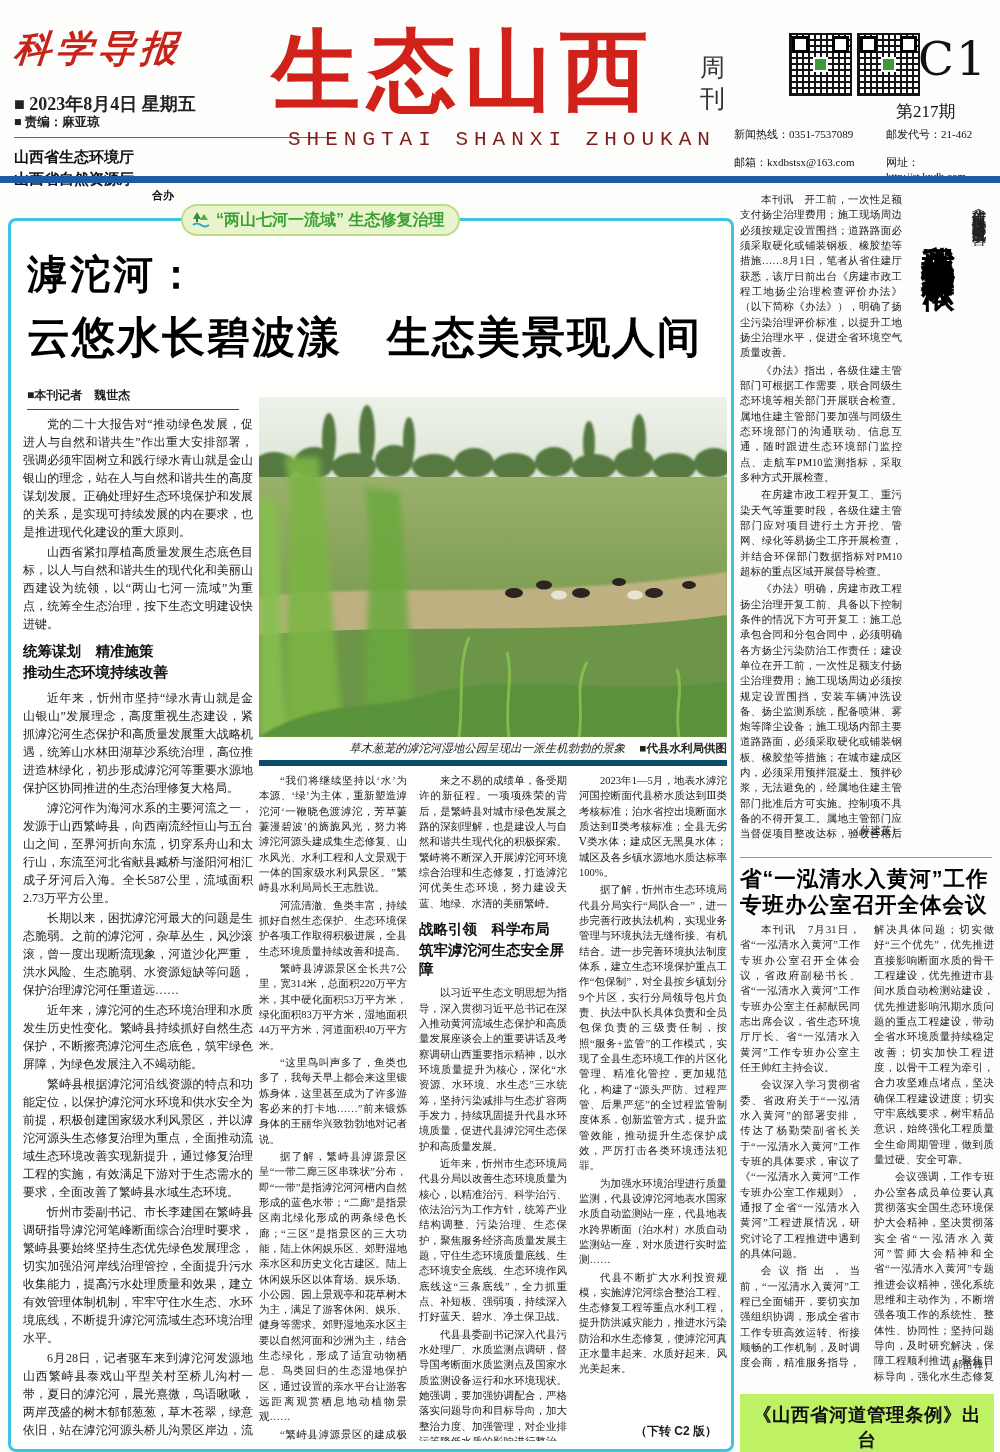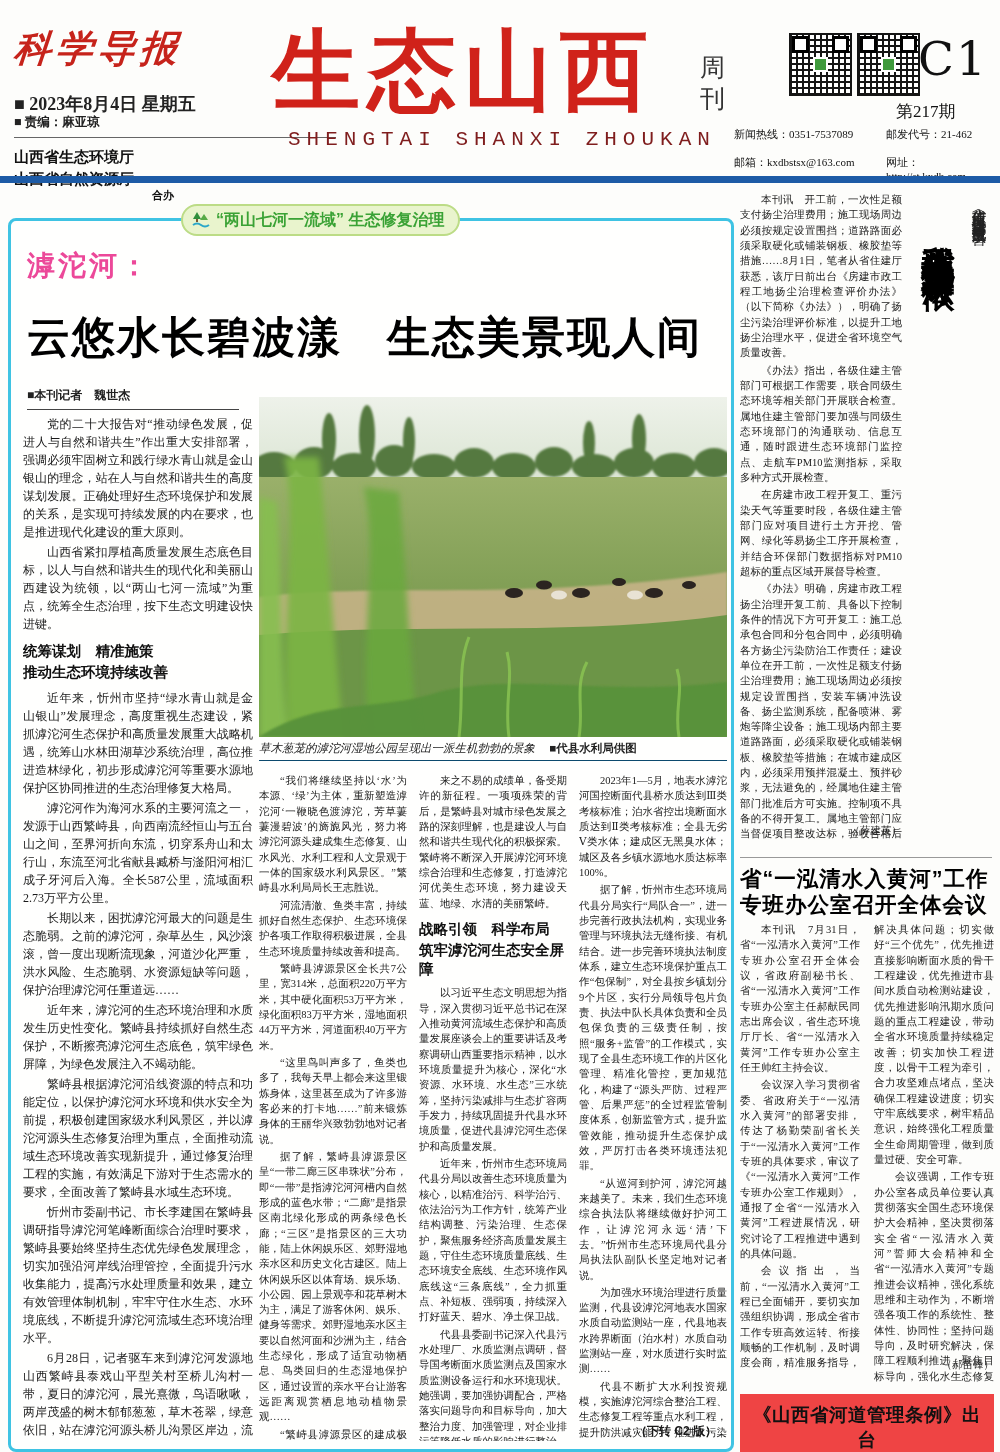--- a/index.html
+++ b/index.html
@@ -42,34 +42,34 @@
       display:grid; grid-template-columns:152px 1fr; row-gap:13px; }
   .blue-bar { position:absolute; left:0; top:176px; width:1000px; height:7px; background:#1d5ba6; }
 
   
   .main-box { position:absolute; left:8px; top:218px; width:726px; height:1234px;
       border:3px solid #3fc3e3; border-radius:8px; background:#fffffe; }
   .badge { position:absolute; left:170px; top:-17px; height:32px; padding:3px 14px 3px 8px;
       background:#e9f4cd; border:2px solid #bcdc86; border-radius:17px;
       display:flex; align-items:center; gap:5px;
       font-family:"Liberation Sans",sans-serif; font-size:16px; font-weight:bold; color:#3aa235; }
-  .headline1 { position:absolute; left:16px; top:26px; font-size:28px; font-weight:900;
-      letter-spacing:3px; color:#ec4899; font-family:Liberation Serif, serif; }
+  .headline1 { position:absolute; left:16px; top:26px; font-size:40px; font-weight:900;
+      letter-spacing:3px; color:#000000; font-family:Liberation Serif, serif; }
   .headline2 { position:absolute; left:16px; top:88px; font-size:43px; font-weight:900;
       letter-spacing:2px; color:#000; font-family:"Liberation Sans","DejaVu Sans",sans-serif; white-space:nowrap; }
   .byline { position:absolute; left:16px; top:166px; width:212px; font-size:12px; font-weight:bold;
       color:#222; border-bottom:1px solid #444; padding-bottom:5px;
       font-family:"Liberation Sans",sans-serif; }
   .col1 { position:absolute; left:12px; top:194px; width:230px; height:1026px; overflow:hidden;
       font-size:12px; line-height:1.5; }
   .photo { position:absolute; left:248px; top:176px; width:468px; height:340px; overflow:hidden;
       background:#7d9c52; }
   .photo svg { display:block; width:100%; height:100%; }
-  .caption { position:absolute; left:248px; top:520px; width:468px; 
-      font-size:11.5px; font-style:italic; color:#222; border-bottom:1px solid #0c4a6e; padding-bottom:4px; }
+  .caption { position:absolute; left:248px; top:520px; width:468px; text-align:right;
+      font-size:11.5px; font-style:italic; color:#222; border-bottom:6px solid #0c4a6e; padding-bottom:4px; }
   .caption b { font-style:normal; }
   .cols-row { position:absolute; left:248px; top:552px; width:468px; height:668px;
       display:flex; gap:12px; }
   .cols-row .bodycol { flex:1; overflow:hidden; font-size:10.5px; line-height:1.46; }
   .para { text-indent:2em; text-align:justify; margin-bottom:2px; }
   .colhead { font-family:"Liberation Sans","DejaVu Sans",sans-serif; font-size:14.5px;
       font-weight:bold; color:#111; margin:9px 0 2px; text-indent:0; line-height:1.3; }
   .colhead.h2 { margin-top:0; margin-bottom:7px; }
   .cont-sign { position:absolute; right:14px; top:1202px; font-size:12px; font-weight:bold;
       font-family:"Liberation Sans",sans-serif; }
@@ -84,21 +84,21 @@
   .v-kicker { position:absolute; left:962px; top:198px; width:26px; height:400px;
       writing-mode:vertical-rl; font-size:14.5px; color:#222; letter-spacing:1px; }
   .right-divider { position:absolute; left:740px; top:857px; width:252px; border-top:1px solid #999; }
   .meeting-headline { position:absolute; left:740px; top:867px; width:254px;
       font-size:21.5px; font-weight:900; line-height:1.2; letter-spacing:1px; color:#000;
       font-family:"Liberation Sans","DejaVu Sans",sans-serif; }
   .meeting-body { position:absolute; left:740px; top:922px; width:254px; height:462px; overflow:hidden;
       column-count:2; column-gap:14px; font-size:10.5px; line-height:1.46; }
   .meeting-author { position:absolute; left:740px; top:1358px; width:254px; text-align:right; font-size:10.5px; }
   .notice-box { position:absolute; left:740px; top:1394px; width:254px; height:58px;
-      background:#ef4444; padding:8px 12px 6px; }
+      background:#bef264; padding:8px 12px 6px; }
   .notice-title { font-size:18.5px; font-weight:bold; color:#111; text-align:center;
       font-family:"Liberation Sans",sans-serif; letter-spacing:0.5px; }
 </style>
 </head>
 <body>
 
 <div class="page">
 
   <div class="logo">科学导报</div>
   <div class="dateline">■ 2023年8月4日 星期五</div>
@@ -246,21 +246,20 @@
           <p class="para">来之不易的成绩单，备受期许的新征程。一项项殊荣的背后，是繁峙县对城市绿色发展之路的深刻理解，也是建设人与自然和谐共生现代化的积极探索。繁峙将不断深入开展滹沱河环境综合治理和生态修复，打造滹沱河优美生态环境，努力建设天蓝、地绿、水清的美丽繁峙。</p>
           <h3 class="colhead">战略引领　科学布局</h3>
           <h3 class="colhead h2">筑牢滹沱河生态安全屏障</h3>
           <p class="para">以习近平生态文明思想为指导，深入贯彻习近平总书记在深入推动黄河流域生态保护和高质量发展座谈会上的重要讲话及考察调研山西重要指示精神，以水环境质量提升为核心，深化“水资源、水环境、水生态”三水统筹，坚持污染减排与生态扩容两手发力，持续巩固提升代县水环境质量，促进代县滹沱河生态保护和高质量发展。</p>
           <p class="para">近年来，忻州市生态环境局代县分局以改善生态环境质量为核心，以精准治污、科学治污、依法治污为工作方针，统筹产业结构调整、污染治理、生态保护，聚焦服务经济高质量发展主题，守住生态环境质量底线、生态环境安全底线、生态环境作风底线这“三条底线”，全力抓重点、补短板、强弱项，持续深入打好蓝天、碧水、净土保卫战。</p>
           <p class="para">代县县委副书记深入代县污水处理厂、水质监测点调研，督导国考断面水质监测点及国家水质监测设备运行和水环境现状。她强调，要加强协调配合，严格落实问题导向和目标导向，加大整治力度、加强管理，对企业排污等降低水质的影响进行整治，推动断面水环境质量提升，推进代县水质达标工作。</p>
         </div>
       <div class="bodycol">
           <p class="para">2023年1—5月，地表水滹沱河国控断面代县桥水质达到Ⅲ类考核标准；泊水省控出境断面水质达到Ⅱ类考核标准；全县无劣Ⅴ类水体；建成区无黑臭水体；城区及各乡镇水源地水质达标率100%。</p>
           <p class="para">据了解，忻州市生态环境局代县分局实行“局队合一”，进一步完善行政执法机构，实现业务管理与环境执法无缝衔接、有机结合。进一步完善环境执法制度体系，建立生态环境保护重点工作“包保制”，对全县按乡镇划分9个片区，实行分局领导包片负责、执法中队长具体负责和全员包保负责的三级责任制，按照“服务+监管”的工作模式，实现了全县生态环境工作的片区化管理、精准化管控，更加规范化，构建了“源头严防、过程严管、后果严惩”的全过程监管制度体系，创新监管方式，提升监管效能，推动提升生态保护成效，严厉打击各类环境违法犯罪。</p>
-          <p class="para">“从巡河到护河，滹沱河越来越美了。未来，我们生态环境综合执法队将继续做好护河工作，让滹沱河永远‘清’下去。”忻州市生态环境局代县分局执法队副队长坚定地对记者说。</p>
           <p class="para">为加强水环境治理进行质量监测，代县设滹沱河地表水国家水质自动监测站一座，代县地表水跨界断面（泊水村）水质自动监测站一座，对水质进行实时监测……</p>
           <p class="para">代县不断扩大水利投资规模，实施滹沱河综合整治工程、生态修复工程等重点水利工程，提升防洪减灾能力，推进水污染防治和水生态修复，使滹沱河真正水量丰起来、水质好起来、风光美起来。</p>
         </div>
     </div>
 
     <div class="cont-sign">（下转 C2 版）</div>
   </div>
 
   <div class="dust-text">
       <p class="para">本刊讯　开工前，一次性足额支付扬尘治理费用；施工现场周边必须按规定设置围挡；道路路面必须采取硬化或铺装钢板、橡胶垫等措施……8月1日，笔者从省住建厅获悉，该厅日前出台《房建市政工程工地扬尘治理检查评价办法》（以下简称《办法》），明确了扬尘污染治理评价标准，以提升工地扬尘治理水平，促进全省环境空气质量改善。</p>

